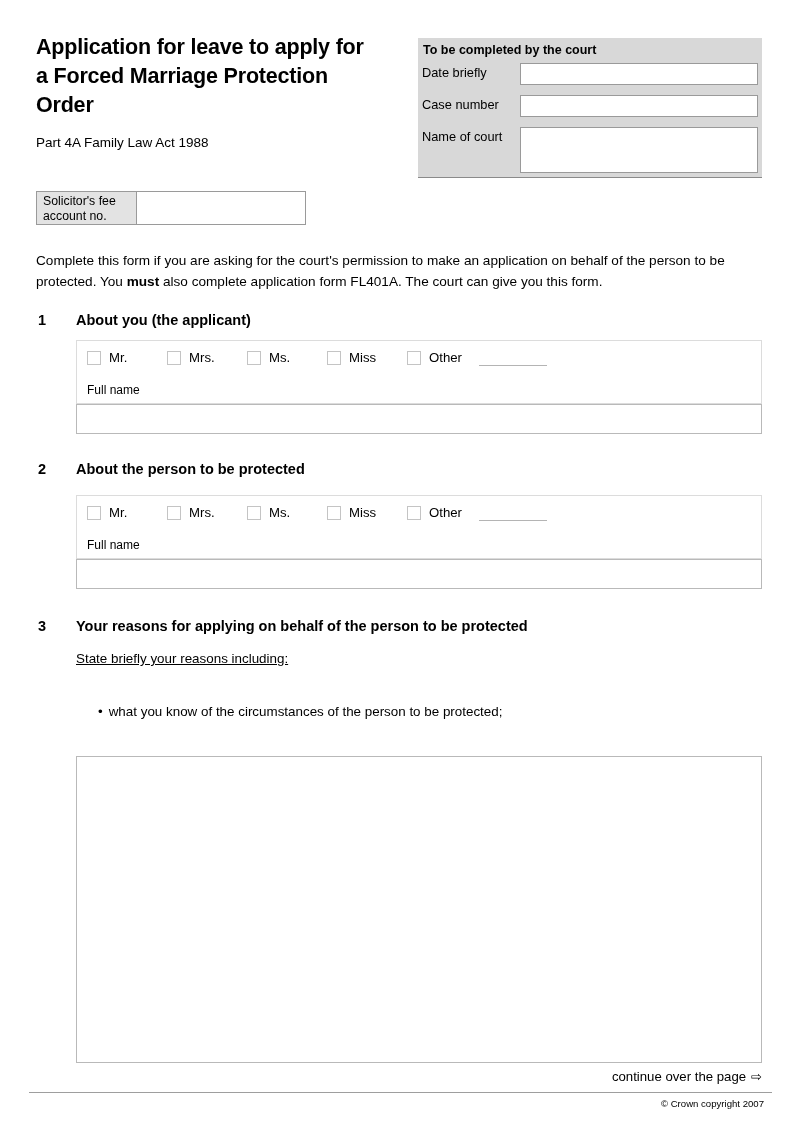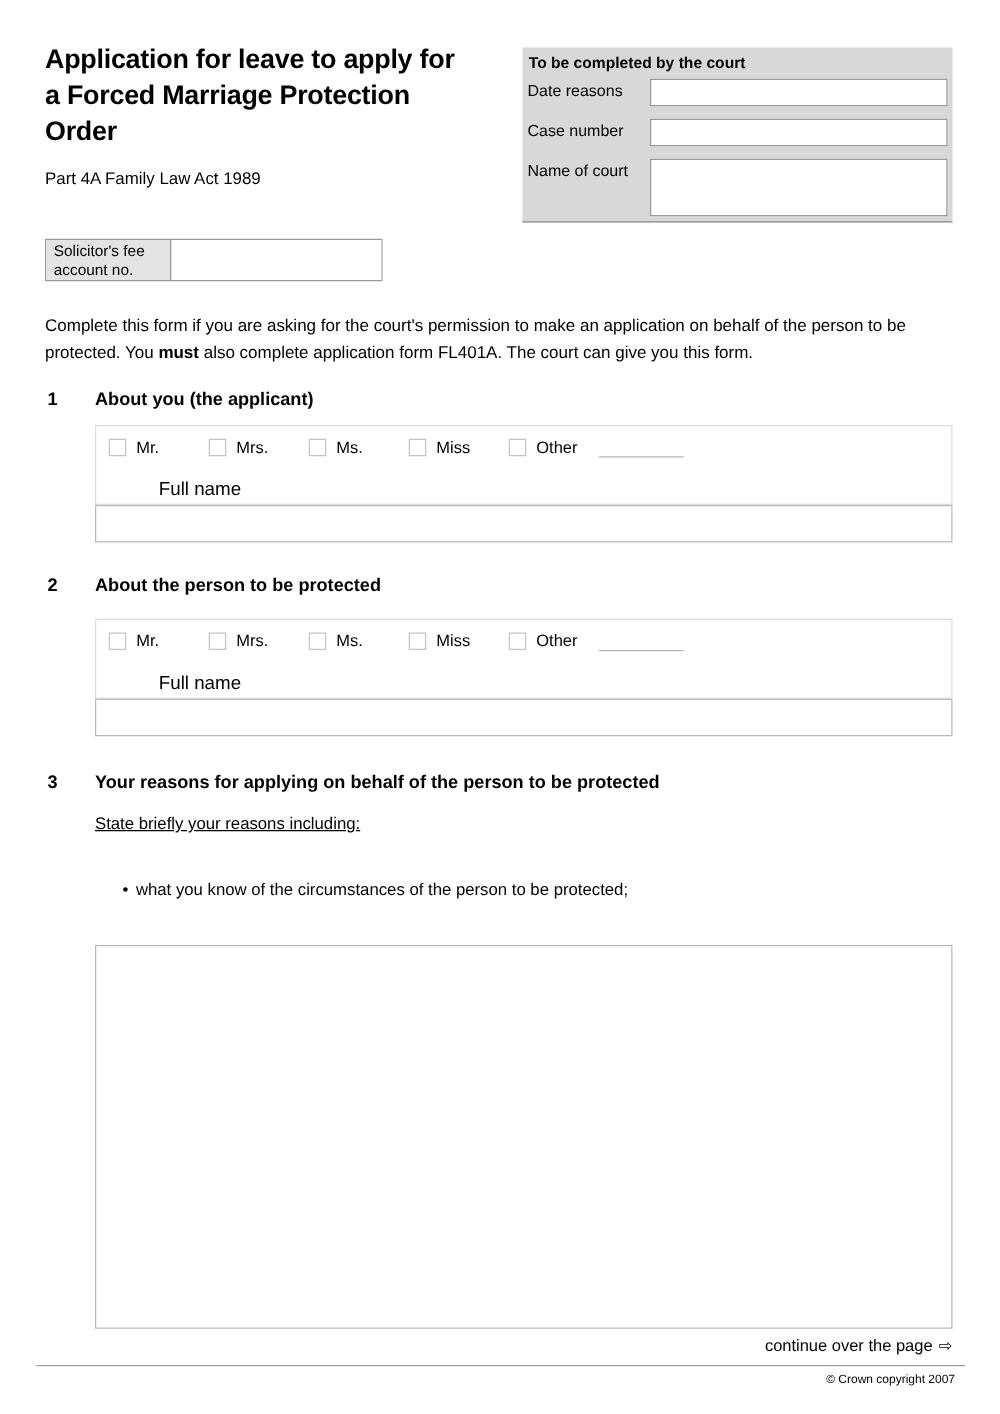--- a/index.html
+++ b/index.html
@@ -178,22 +178,21 @@
     position: absolute;
     top: 14px;
     width: 68px;
     height: 1px;
     background: #b4b4b4;
   }
   .fullname-lbl {
     position: absolute;
     left: 10px;
     top: 42px;
-    font-size: 15px;
-    margin-left: 40px;
+    font-size: 12px;
   }
   .name-field {
     position: absolute;
     left: 76px;
     width: 686px;
     height: 30px;
     border: 1px solid #b9b9b9;
     box-sizing: border-box;
     background: #ffffff;
   }
@@ -260,27 +259,27 @@
     font-size: 9.6px;
     white-space: nowrap;
   }
 </style>
 </head>
 <body>
 
 <div class="page">
 
   <div class="doc-title">Application for leave to apply for a Forced Marriage Protection Order</div>
-  <div class="doc-subtitle">Part 4A Family Law Act 1989</div>
+  <div class="doc-subtitle">Part 4A Family Law Act 1988</div>
 
   <div class="court-box">
     <div class="court-box-title">To be completed by the court</div>
 
     <div class="court-row court-row-1">
-      <span class="court-label">Date reasons</span>
+      <span class="court-label">Date briefly</span>
       <div class="court-field"></div>
     </div>
 
     <div class="court-row court-row-2">
       <span class="court-label">Case number</span>
       <div class="court-field"></div>
     </div>
 
     <div class="court-row court-row-3">
       <span class="court-label">Name of court</span>

